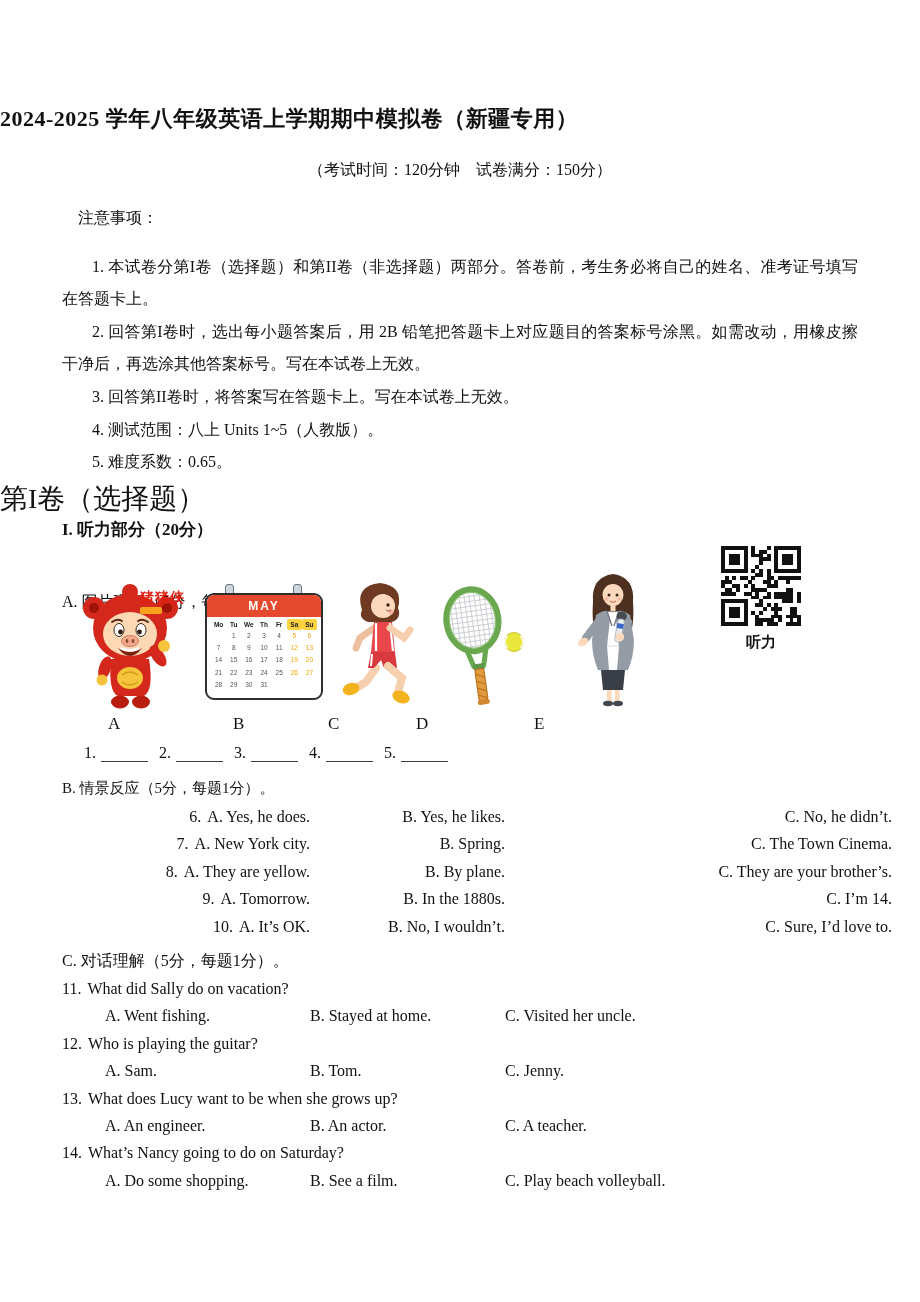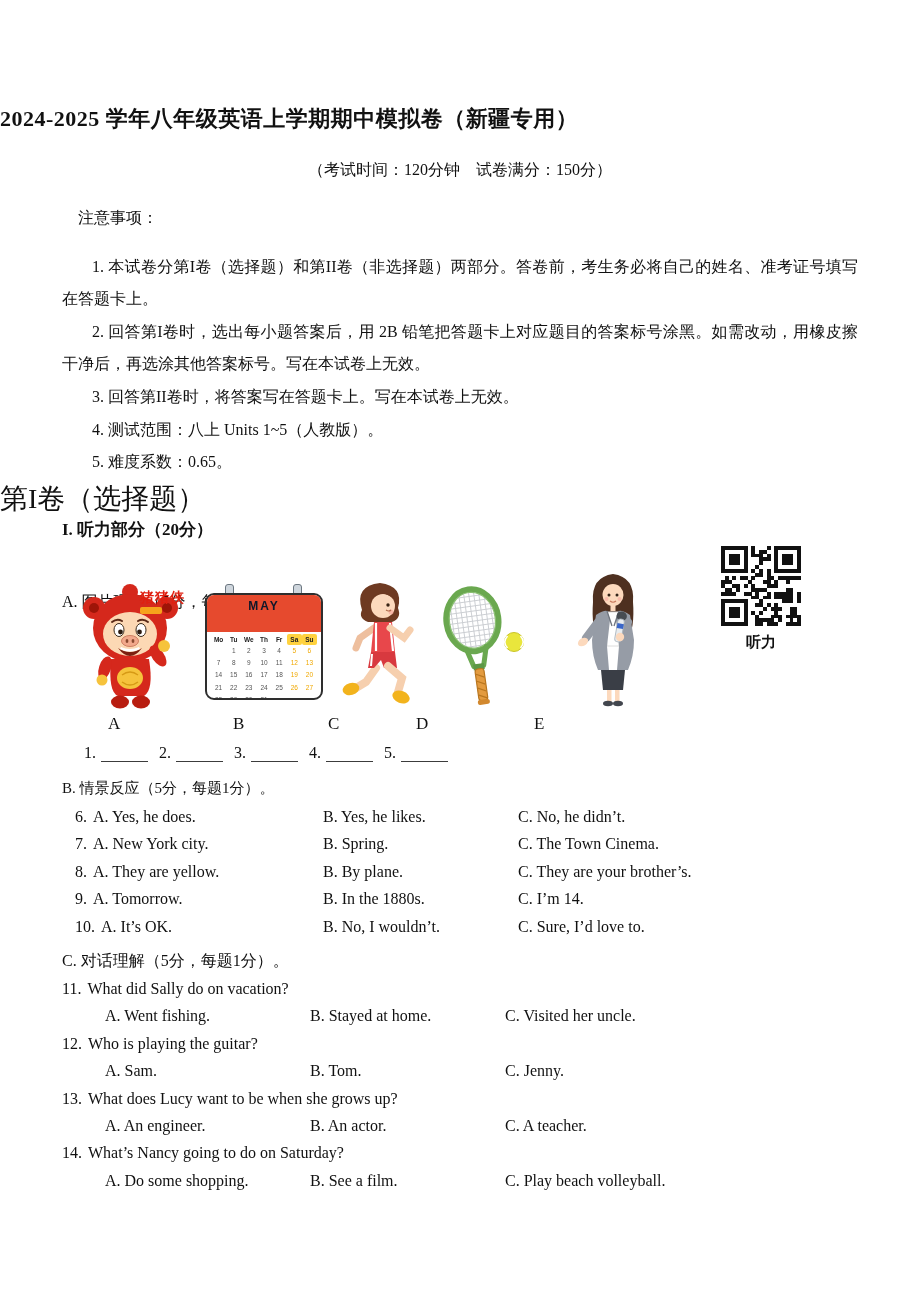--- a/index.html
+++ b/index.html
@@ -37,21 +37,21 @@
   .pic-d{left:436px;top:586px;}
   .pic-e{left:576px;top:570px;}
 
   
   .calendar{position:absolute;left:205px;top:584px;width:118px;height:116px;}
   .cal-ring{position:absolute;top:0;width:7px;height:17px;border:1px solid #6b7680;
     border-radius:3px;background:#cfd6dd;}
   .cal-ring.r1{left:20px;} .cal-ring.r2{left:88px;}
   .cal-card{position:absolute;top:9px;left:0;right:0;bottom:0;background:#fff;
     border:2.5px solid #2e2e2e;border-radius:9px;overflow:hidden;}
-  .cal-header{height:37px;background:#e64a2e;color:#0f172a;font-weight:bold;text-align:center;
+  .cal-header{height:22px;background:#e64a2e;color:#ffffff;font-weight:bold;text-align:center;
     line-height:22px;font-size:12px;font-family:"Liberation Sans","DejaVu Sans",sans-serif;letter-spacing:2px;}
   .cal-grid{display:grid;grid-template-columns:repeat(7,1fr);padding:2px 4px 0 4px;}
   .cal-dh{font-size:6.5px;font-weight:bold;color:#222;text-align:center;height:11px;line-height:11px;
     font-family:"Liberation Sans","DejaVu Sans",sans-serif;}
   .cal-dh.we{background:#ffd23f;border-radius:2px;}
   .cal-d{font-size:6.5px;color:#555;text-align:center;height:12.2px;line-height:12.2px;
     font-family:"Liberation Sans","DejaVu Sans",sans-serif;}
   .cal-d.we{color:#f0a800;}
 
   
@@ -62,21 +62,21 @@
   .pic-labels span:nth-child(3){left:328px;}
   .pic-labels span:nth-child(4){left:416px;}
   .pic-labels span:nth-child(5){left:534px;}
 
   
   .blanks{position:absolute;left:84px;top:744px;display:flex;font-size:16px;}
   .blank-item{display:flex;align-items:flex-end;margin-right:11px;}
   .blank-line{width:47px;height:16px;border-bottom:1.4px solid #3c3c3c;margin-left:5px;}
 
   .secB-heading{position:absolute;left:62px;top:779px;font-size:15px;}
-  .rows-b{position:absolute;left:75px;top:803px;width:830px;font-size:16px;}
+  .rows-b{position:absolute;left:62px;top:803px;width:830px;font-size:16px;text-align:right;}
   .qrow{display:grid;grid-template-columns:248px 195px 1fr;height:27.4px;line-height:27.4px;white-space:nowrap;}
   .qnum{margin-right:6px;}
 
   .secC-heading{position:absolute;left:62px;top:951px;font-size:16px;}
   .rows-c{position:absolute;left:62px;top:975px;width:830px;font-size:16px;}
   .qline{height:27.4px;line-height:27.4px;white-space:nowrap;}
   .qopts{display:grid;grid-template-columns:205px 195px 1fr;padding-left:43px;
     height:27.4px;line-height:27.4px;white-space:nowrap;}
 </style>
 </head>

